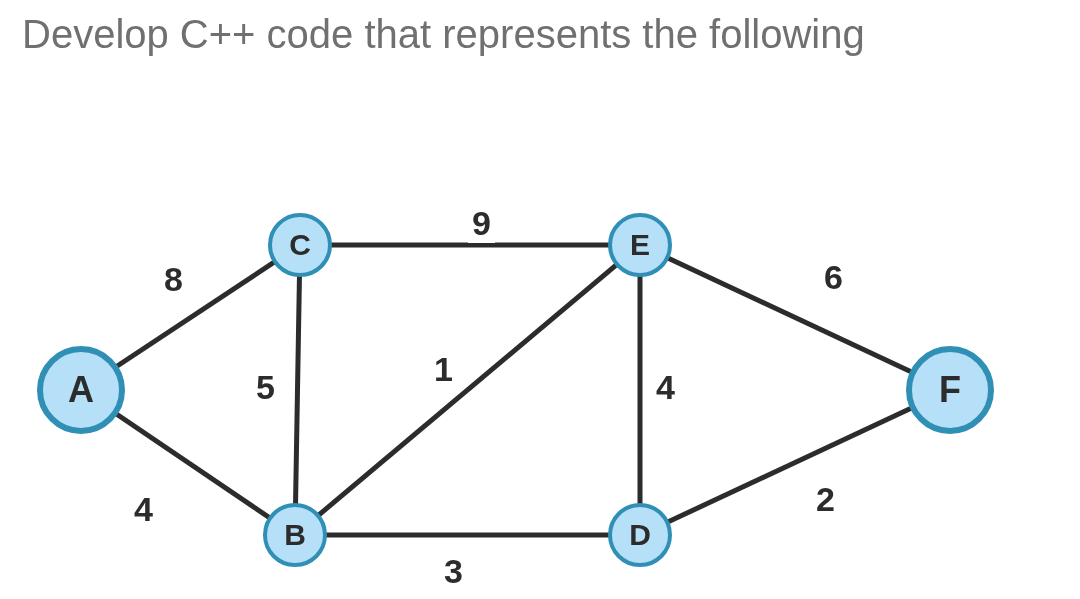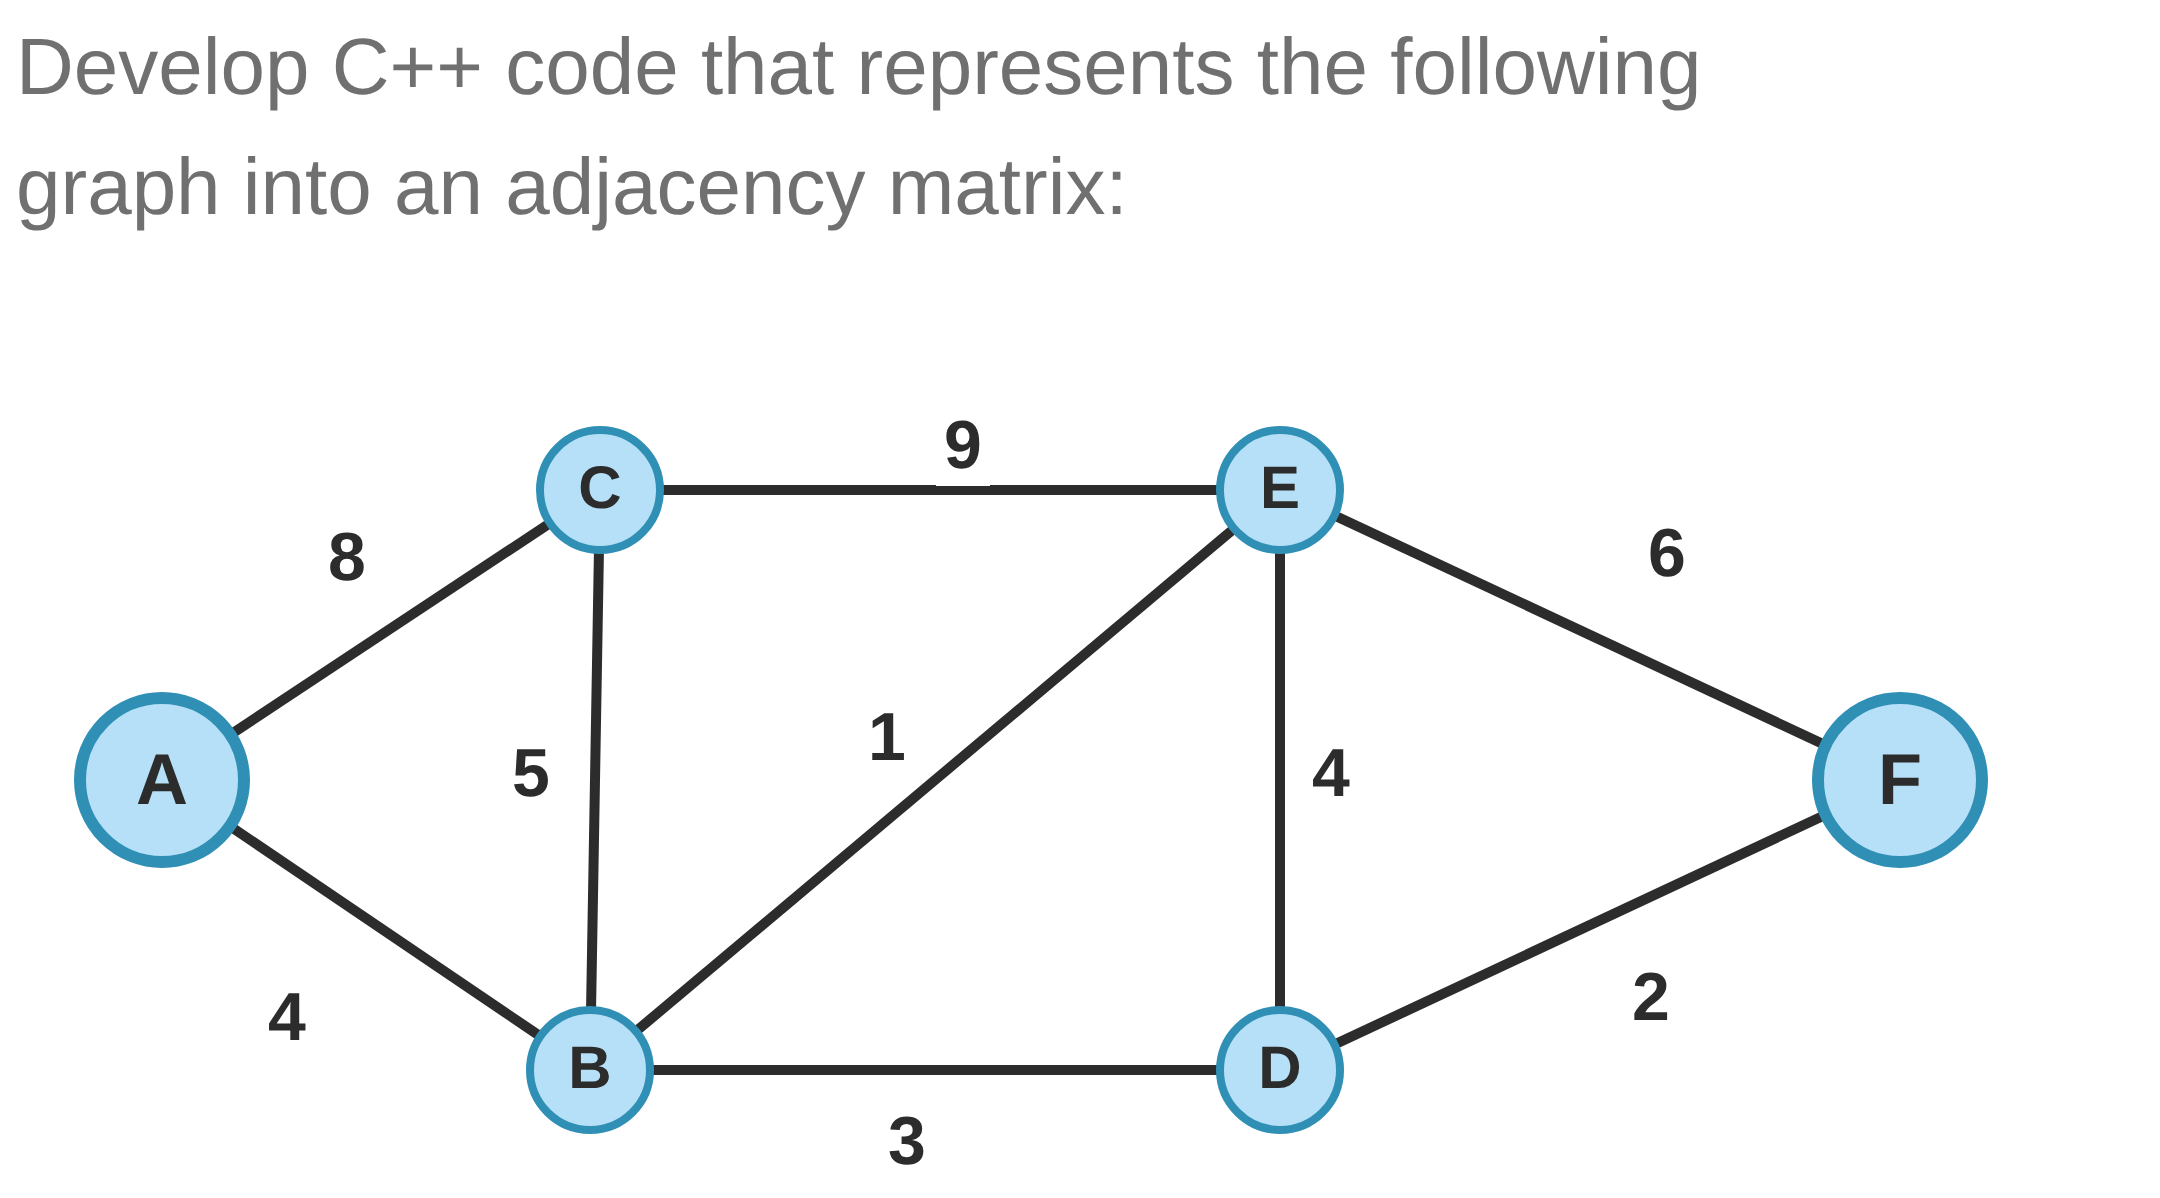--- a/index.html
+++ b/index.html
@@ -6,21 +6,21 @@
     margin: 0;
     padding: 0;
     width: 1080px;
     height: 599px;
     background: #ffffff;
     font-family: Arial, Helvetica, sans-serif;
     color: #6b6b6b;
   }
   .question-text {
     position: absolute;
-    left: 8px;
+    left: 22px;
     top: 4px;
     width: 1000px;
     font-size: 40px;
     line-height: 1.5;
     color: #707070;
   }
   .graph-area {
     position: absolute;
     left: 0;
     top: 190px;
@@ -68,21 +68,20 @@
   svg.edges line {
     stroke: #2c2c2c;
     stroke-width: 5;
   }
 </style>
 </head>
 <body>
 
 <div class="question-text">
   <span>Develop C++ code that represents the following</span><br>
-  <span>graph into an adjacency matrix:</span>
 </div>
 
 <div class="graph-area">
   <svg class="edges">
 
     <line x1="81" y1="200" x2="300" y2="55"></line>
     <line x1="81" y1="200" x2="295" y2="345"></line>
     <line x1="295" y1="345" x2="300" y2="55"></line>
     <line x1="295" y1="345" x2="640" y2="345"></line>
     <line x1="295" y1="345" x2="640" y2="55"></line>

